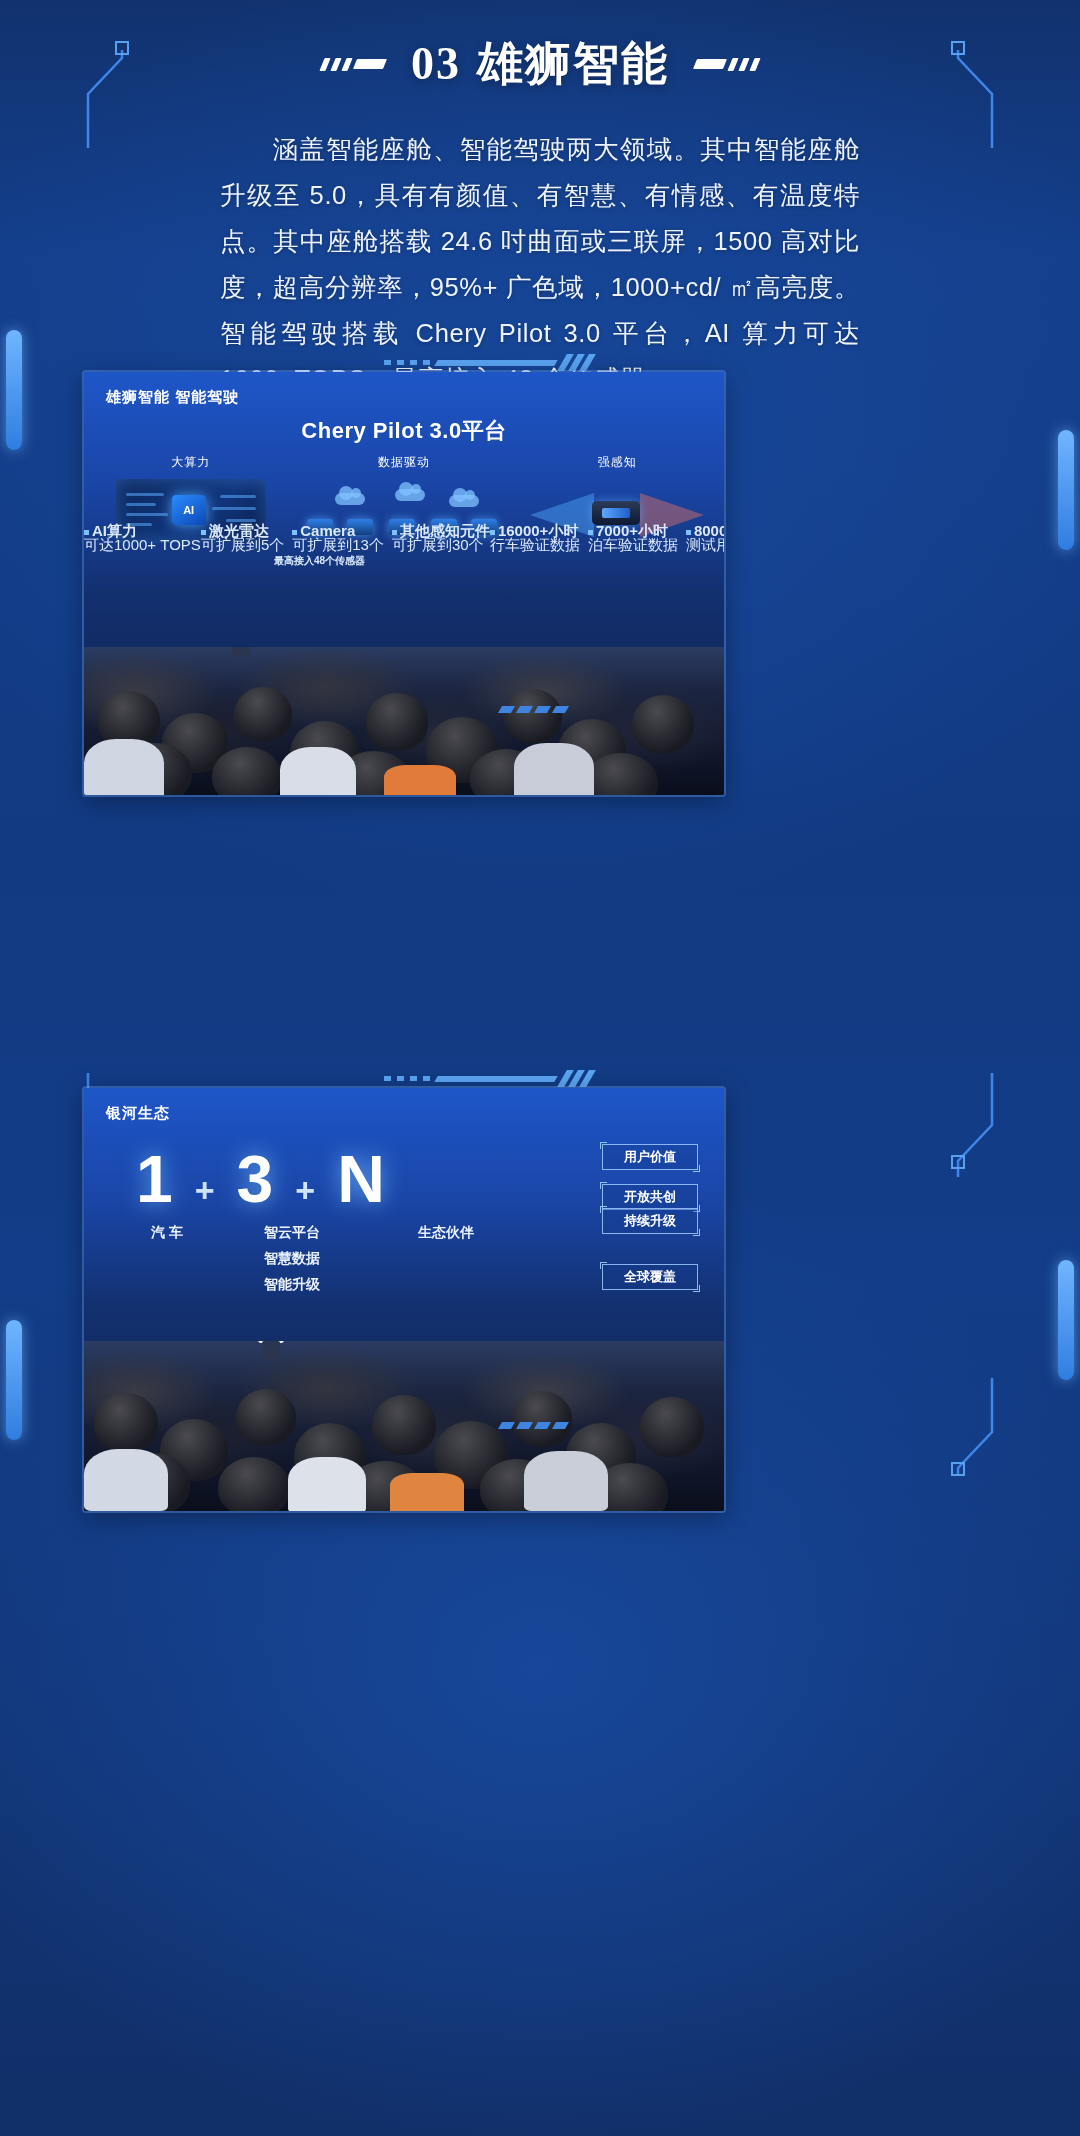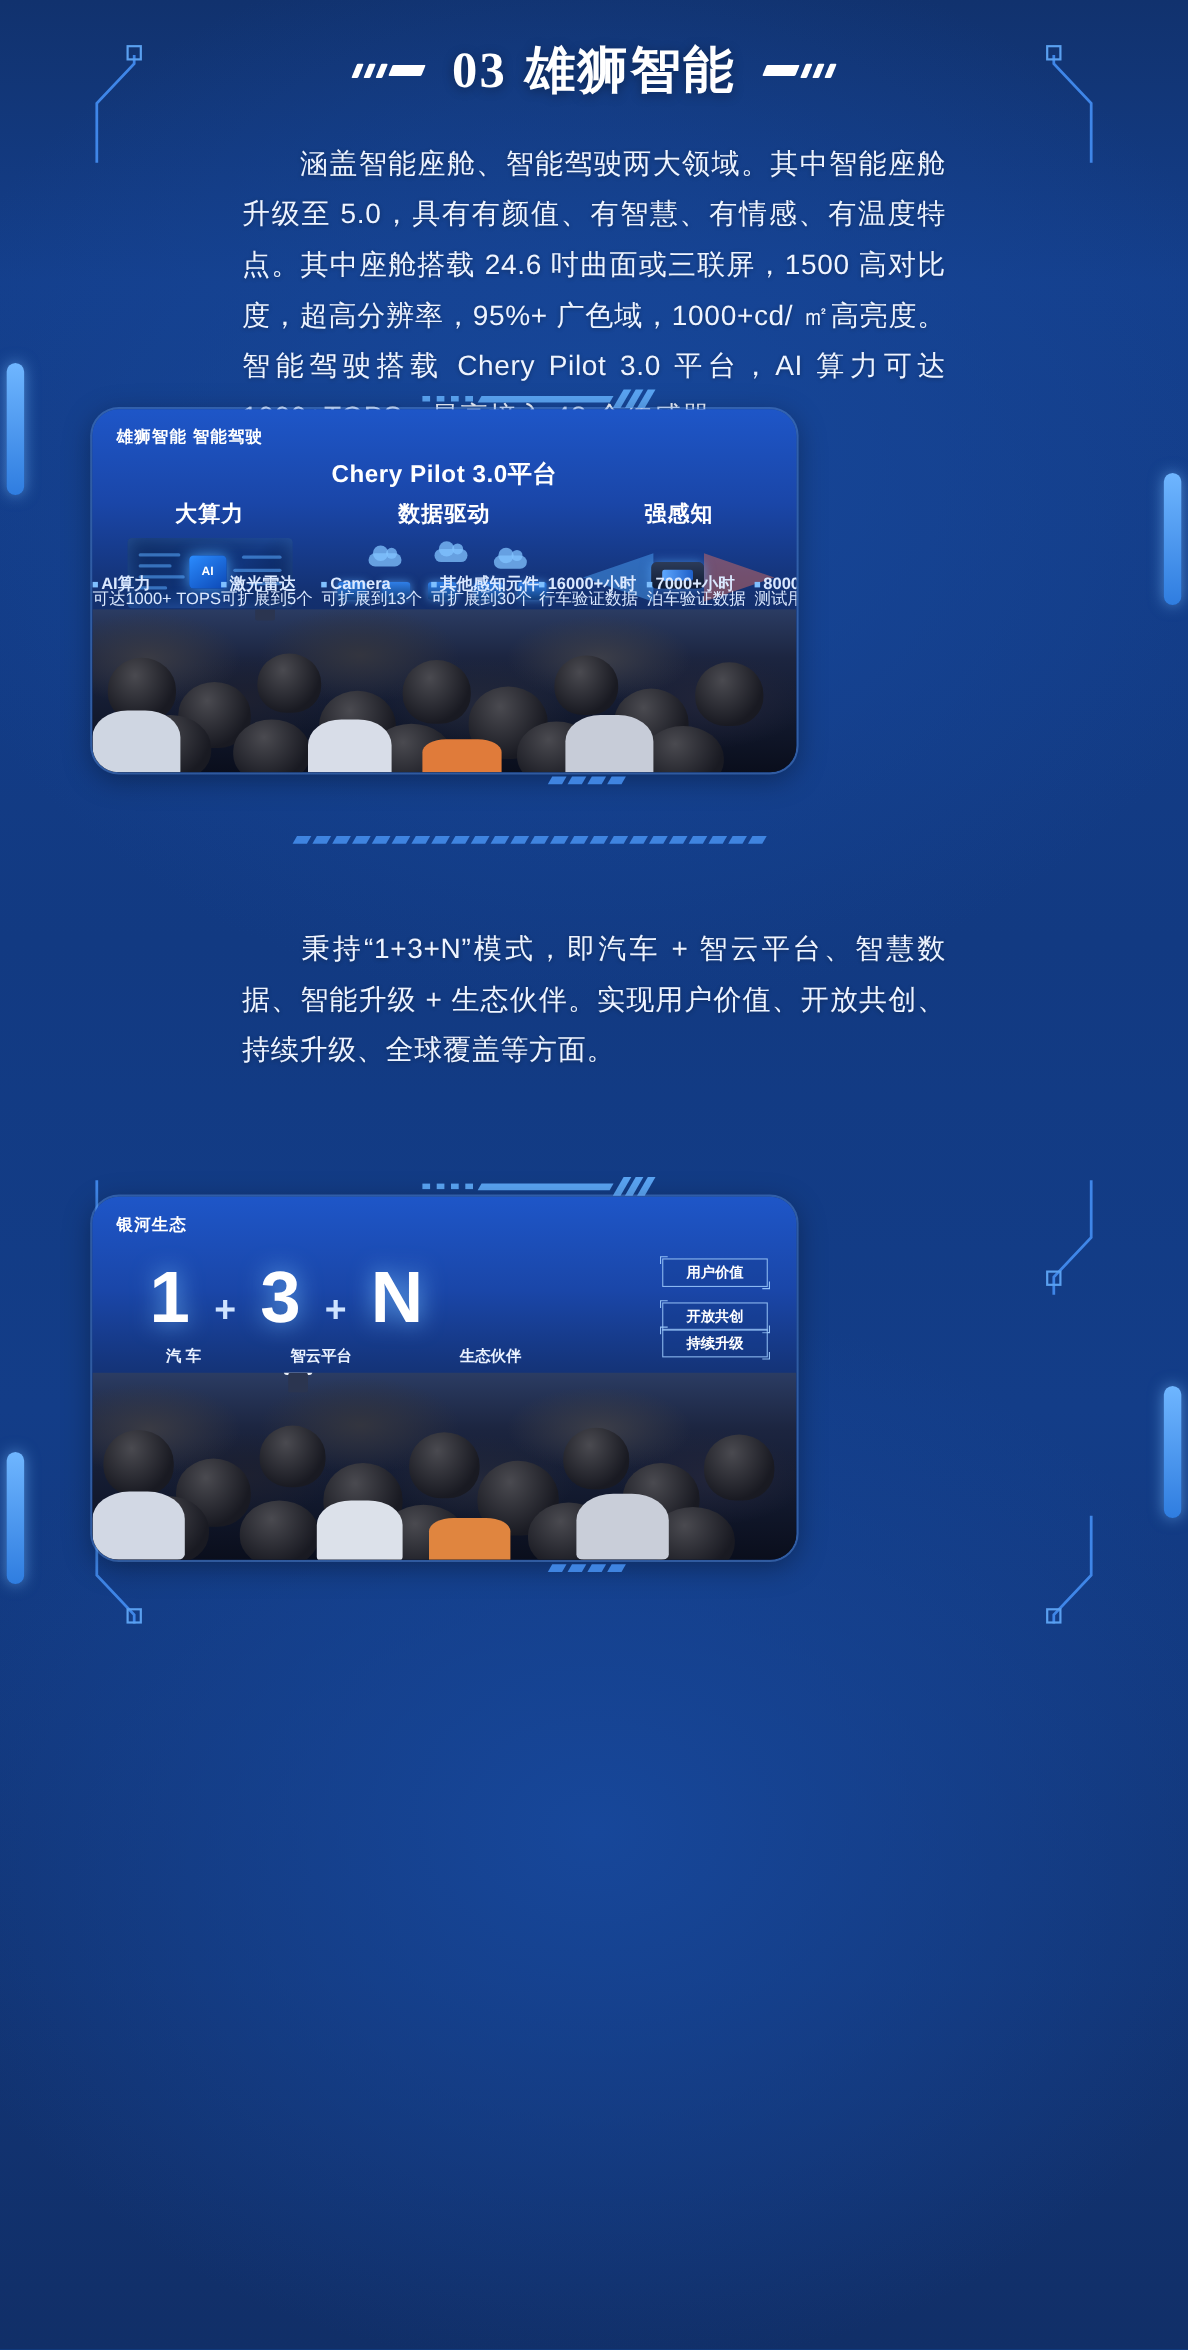--- a/index.html
+++ b/index.html
@@ -56,38 +56,38 @@
     color: #eef4ff; font-size: 25.5px; line-height: 46px;
     text-align: justify; text-align-last: left;
     letter-spacing: .6px;
     text-shadow: 0 1px 4px rgba(0,0,0,.3);
   }
   .para .indent { display: inline-block; width: 52px; }
 
   
   .slide-wrap { position: absolute; }
   .slide {
-    position: relative; width: 640px; height: 330px;
-    border-radius: 24px;
+    position: relative; width: 640px; height: 423px;
+    border-radius: 2px;
     overflow: hidden;
     background: linear-gradient(180deg, #1e56c8 0%, #1a46a8 26%, #13306f 52%, #0d1f45 100%);
     box-shadow: 0 0 0 2px rgba(110,170,255,.35), 0 6px 26px rgba(0,0,0,.35);
   }
   .slide-brand {
     position: absolute; left: 22px; top: 16px;
     color: #fff; font-size: 15px; font-weight: bold; letter-spacing: 1px;
   }
   .slide-title {
     position: absolute; left: 0; right: 0; top: 44px;
     text-align: center; color: #ffffff;
     font-size: 22px; font-weight: bold; letter-spacing: .5px;
   }
   .cols { position: absolute; left: 0; right: 0; top: 82px; display: flex; }
   .col { flex: 1; text-align: center; }
-  .col-h { color: #fff; font-size: 20px; font-weight: bold; letter-spacing: 1px; }
+  .col-h { color: #fff; font-size: 12px; font-weight: normal; letter-spacing: 1px; }
   .art { margin: 8px auto 0; position: relative; }
 
   
   .art-compute {
     width: 150px; height: 64px; border-radius: 4px;
     background: linear-gradient(135deg, #0d2a60, #11357c 60%, #0a1f4d);
     box-shadow: inset 0 0 18px rgba(90,160,255,.35);
     overflow: hidden;
   }
   .chip {
@@ -430,23 +430,20 @@
         <i></i>
         <i></i>
     </div>
   </div>
 
   <div class="section" style="top:820px;">
 
 
     <div style="height:20px;"></div>
 
-    <p class="para">
-      <span class="indent"></span><span>秉持“1+3+N”模式，即汽车 + 智云平台、智慧数据、智能升级 + 生态伙伴。实现用户价值、开放共创、持续升级、全球覆盖等方面。</span>
-    </p>
   </div>
 
   <div class="slide-wrap" style="left:84px; top:1088px;">
     <div class="notch" style="left:300px; top:-18px;">
       <span class="d"></span>
         <span class="d"></span>
         <span class="d"></span>
         <span class="d"></span>
       <span class="bar"></span>
       <span class="slats">

